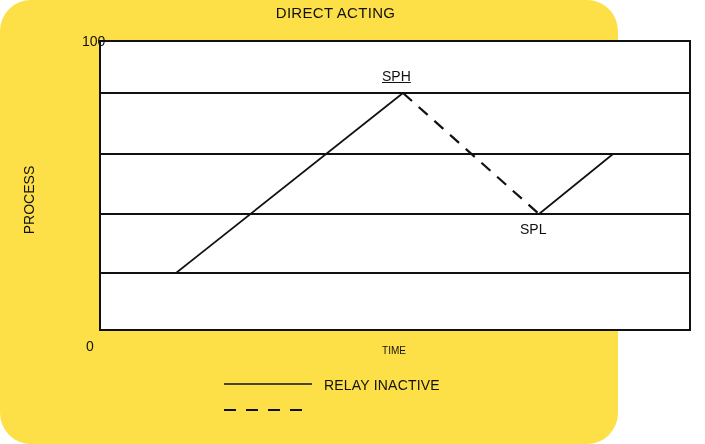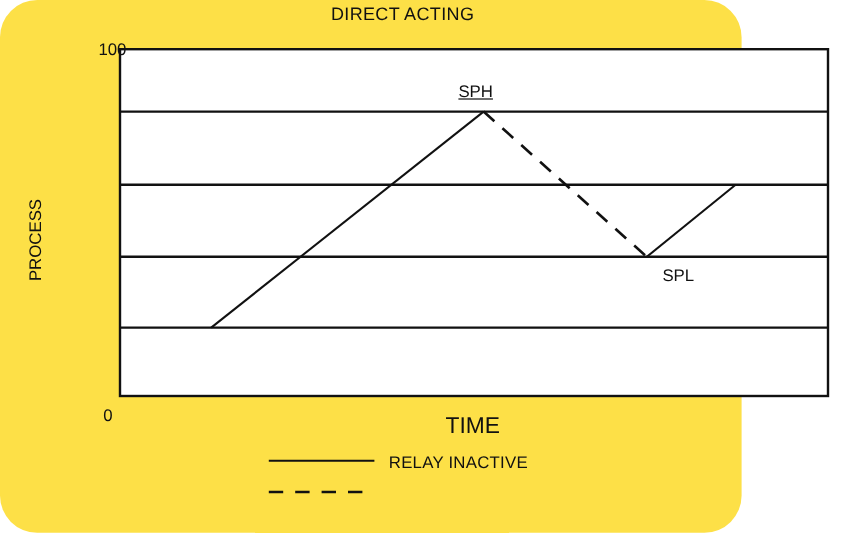--- a/index.html
+++ b/index.html
@@ -62,32 +62,32 @@
     color: #111111;
     transform: rotate(-90deg);
     white-space: nowrap;
   }
 
   #xlabel {
     left: 339px;
     top: 345px;
     width: 110px;
     text-align: center;
-    font-size: 19px;
+    font-size: 10px;
     color: #111111;
     white-space: nowrap;
   }
 
   .point-label {
     font-size: 14px;
     color: #111111;
     white-space: nowrap;
   }
   #label-sph { left: 382px; top: 68px; text-decoration: underline; }
-  #label-spl { left: 520px; top: 221px; margin-left: 32px; }
+  #label-spl { left: 520px; top: 221px; }
 
   #legend {
     left: 222px;
     top: 377px;
     width: 300px;
   }
   .legend-row {
     display: flex;
     align-items: flex-start;
     height: 26px;

